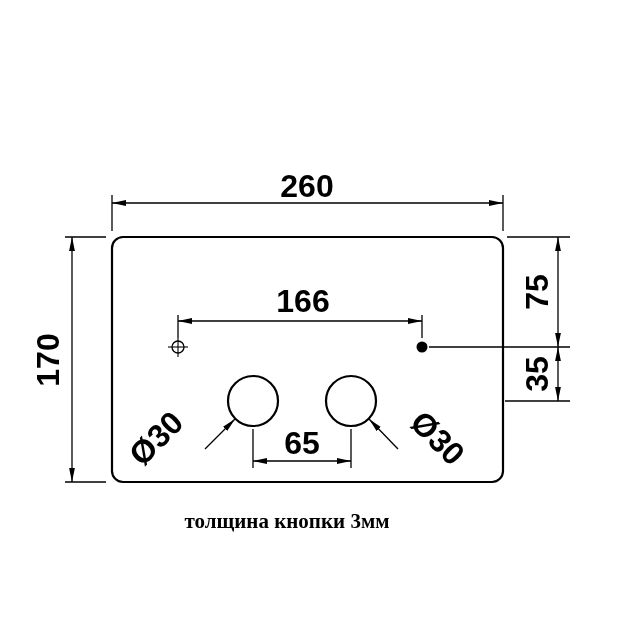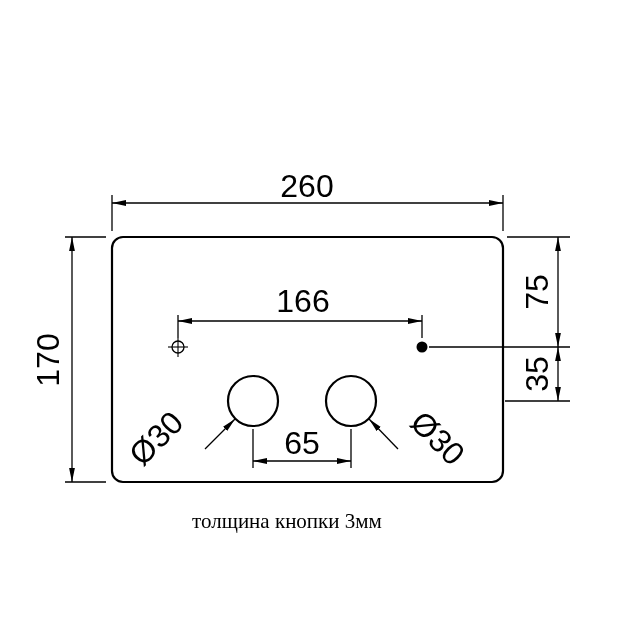--- a/index.html
+++ b/index.html
@@ -9,20 +9,21 @@
     width: 631px;
     height: 631px;
     overflow: hidden;
     font-family: "Liberation Sans", sans-serif;
   }
   .stage {
     position: relative;
     width: 631px;
     height: 631px;
     background: #ffffff;
+    font-weight: bold;
   }
   svg { display: block; }
   .outline {
     fill: none;
     stroke: #000000;
     stroke-width: 2.2px;
   }
   .thin {
     fill: none;
     stroke: #000000;

